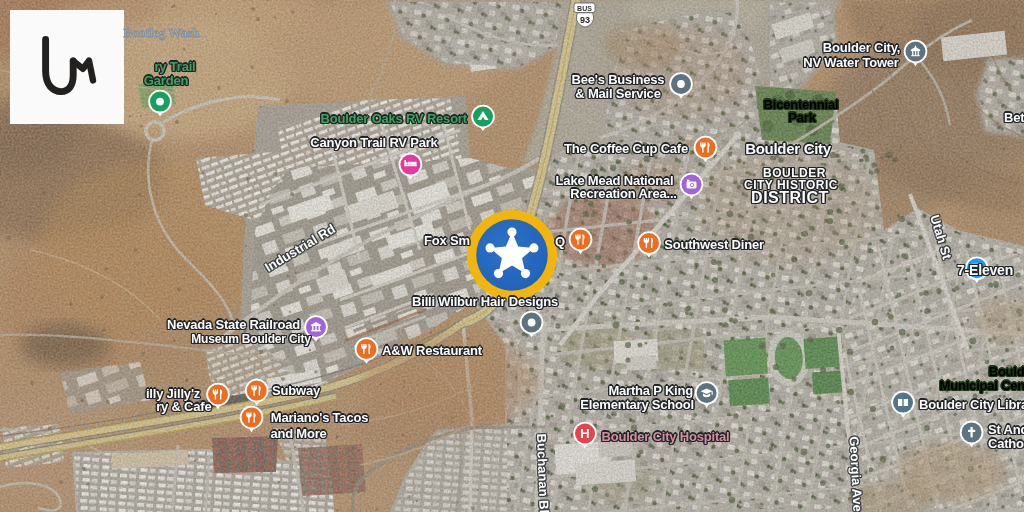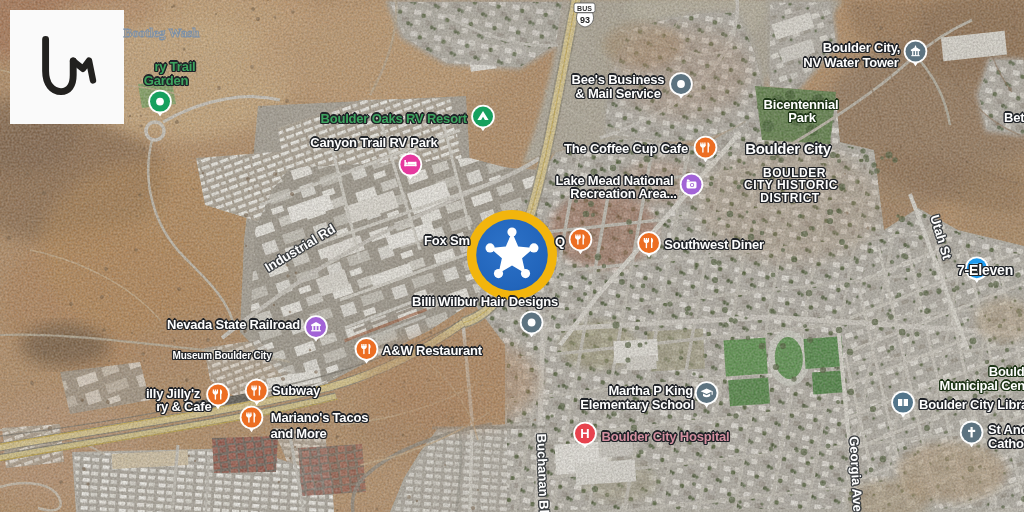--- a/index.html
+++ b/index.html
@@ -1,21 +1,21 @@
 <!DOCTYPE html>
 <html><head><meta charset="utf-8">
 <style>
 html,body{margin:0;padding:0;background:#888;}
 #map{position:relative;width:1024px;height:512px;overflow:hidden;font-family:"Liberation Sans",sans-serif;}
 .base{position:absolute;left:0;top:0;z-index:1;}
 #logo{position:absolute;left:10px;top:10px;width:114px;height:114px;background:#fafafa;z-index:30;}
 #map div{position:absolute;white-space:nowrap;font-weight:bold;line-height:1;z-index:20;}
 .poi{color:#fff;text-shadow:-1px -1px 0 #212429,1px -1px 0 #212429,-1px 1px 0 #212429,1px 1px 0 #212429,0 -1.3px 0 #212429,0 1.3px 0 #212429,-1.3px 0 0 #212429,1.3px 0 0 #212429;letter-spacing:-0.2px;}
 .grn{color:#3da35e;text-shadow:-1px -1px 0 #212429,1px -1px 0 #212429,-1px 1px 0 #212429,1px 1px 0 #212429,0 -1.3px 0 #212429,0 1.3px 0 #212429,-1.3px 0 0 #212429,1.3px 0 0 #212429;letter-spacing:-0.2px;}
-.grnw{color:#ffffff;text-shadow:-1px -1px 0 #1e3517,1px -1px 0 #1e3517,-1px 1px 0 #1e3517,1px 1px 0 #1e3517,0 -1.3px 0 #1e3517,0 1.3px 0 #1e3517,-1.3px 0 0 #1e3517,1.3px 0 0 #1e3517;letter-spacing:-0.2px;}
+.grnw{color:#000000;text-shadow:-1px -1px 0 #1e3517,1px -1px 0 #1e3517,-1px 1px 0 #1e3517,1px 1px 0 #1e3517,0 -1.3px 0 #1e3517,0 1.3px 0 #1e3517,-1.3px 0 0 #1e3517,1.3px 0 0 #1e3517;letter-spacing:-0.2px;}
 .city{color:#fff;text-shadow:-1px -1px 0 #212429,1px -1px 0 #212429,-1px 1px 0 #212429,1px 1px 0 #212429,0 -1.3px 0 #212429,0 1.3px 0 #212429,-1.3px 0 0 #212429,1.3px 0 0 #212429;letter-spacing:-0.3px;}
 .dist{color:#fff;text-shadow:-1px -1px 0 #212429,1px -1px 0 #212429,-1px 1px 0 #212429,1px 1px 0 #212429,0 -1.3px 0 #212429,0 1.3px 0 #212429,-1.3px 0 0 #212429,1.3px 0 0 #212429;letter-spacing:0.5px;}
 .hosp{color:#d38f9f;text-shadow:-1px -1px 0 #212429,1px -1px 0 #212429,-1px 1px 0 #212429,1px 1px 0 #212429,0 -1.3px 0 #212429,0 1.3px 0 #212429,-1.3px 0 0 #212429,1.3px 0 0 #212429;letter-spacing:-0.2px;}
 .water{color:rgba(240,244,248,0.1);font-family:Liberation Serif, serif;-webkit-text-stroke:0.85px #7b90a8;}
 .street{color:#fff;text-shadow:-1px -1px 0 #3c3f42,1px -1px 0 #3c3f42,-1px 1px 0 #3c3f42,1px 1px 0 #3c3f42,0 -1.2px 0 #3c3f42,0 1.2px 0 #3c3f42,-1.2px 0 0 #3c3f42,1.2px 0 0 #3c3f42;}
 </style></head>
 <body>
 <div id="map">
 <svg class="base" width="1024" height="512" viewBox="0 0 1024 512">
       <defs>
@@ -888,21 +888,21 @@
 <div class="poi" style="left:618px;top:93px;transform:translate(-50%,-50%);font-size:13px;">&amp; Mail Service</div>
 <div class="poi" style="left:626px;top:148px;transform:translate(-50%,-50%);font-size:13px;">The Coffee Cup Cafe</div>
 <div class="poi" style="left:614.5px;top:180px;transform:translate(-50%,-50%);font-size:13px;">Lake Mead National</div>
 <div class="poi" style="left:623.5px;top:192.5px;transform:translate(-50%,-50%);font-size:13px;">Recreation Area...</div>
 <div class="poi" style="left:447px;top:240px;transform:translate(-50%,-50%);font-size:13px;">Fox Sm</div>
 <div class="poi" style="left:560px;top:240.5px;transform:translate(-50%,-50%);font-size:13px;">Q</div>
 <div class="poi" style="left:714px;top:243.5px;transform:translate(-50%,-50%);font-size:13px;">Southwest Diner</div>
 <div class="poi" style="left:485px;top:300.5px;transform:translate(-50%,-50%);font-size:13px;">Billi Wilbur Hair Designs</div>
 <div class="poi" style="left:374px;top:142px;transform:translate(-50%,-50%);font-size:13px;">Canyon Trail RV Park</div>
 <div class="poi" style="left:233.5px;top:324px;transform:translate(-50%,-50%);font-size:13px;">Nevada State Railroad</div>
-<div class="poi" style="left:222px;top:339px;transform:translate(-50%,-50%);font-size:10px;margin-top:17px;">Museum Boulder City</div>
+<div class="poi" style="left:251px;top:339px;transform:translate(-50%,-50%);font-size:12px;">Museum Boulder City</div>
 <div class="poi" style="left:432px;top:350px;transform:translate(-50%,-50%);font-size:13px;">A&amp;W Restaurant</div>
 <div class="poi" style="left:296px;top:389.5px;transform:translate(-50%,-50%);font-size:13px;">Subway</div>
 <div class="poi" style="left:319.5px;top:416.5px;transform:translate(-50%,-50%);font-size:13px;">Mariano's Tacos</div>
 <div class="poi" style="left:298.5px;top:432.5px;transform:translate(-50%,-50%);font-size:13px;">and More</div>
 <div class="poi" style="left:173px;top:392.5px;transform:translate(-50%,-50%);font-size:13px;">illy Jilly'z</div>
 <div class="poi" style="left:172.8px;top:405.5px;transform:translate(-50%,-50%);font-size:13px;padding-left:22px;">ry &amp; Cafe</div>
 <div class="poi" style="left:693px;top:390px;transform:translate(-100%,-50%);font-size:13px;">Martha P King</div>
 <div class="poi" style="left:694px;top:404px;transform:translate(-100%,-50%);font-size:13px;">Elementary School</div>
 <div class="poi" style="left:919px;top:404px;transform:translate(0,-50%);font-size:13px;">Boulder City Librar</div>
 <div class="poi" style="left:988px;top:428.5px;transform:translate(0,-50%);font-size:13px;">St And</div>
@@ -914,19 +914,19 @@
 <div class="grn" style="left:175px;top:66px;transform:translate(-50%,-50%);font-size:13px;">ry Trail</div>
 <div class="grn" style="left:166px;top:79.5px;transform:translate(-50%,-50%);font-size:13px;">Garden</div>
 <div class="grn" style="left:393.7px;top:118px;transform:translate(-50%,-50%);font-size:13px;">Boulder Oaks RV Resort</div>
 <div class="grnw" style="left:801px;top:103.5px;transform:translate(-50%,-50%);font-size:13px;">Bicentennial</div>
 <div class="grnw" style="left:802px;top:117px;transform:translate(-50%,-50%);font-size:13px;">Park</div>
 <div class="grnw" style="left:988.7px;top:371.3px;transform:translate(0,-50%);font-size:13px;">Boulder C</div>
 <div class="grnw" style="left:939.6px;top:385px;transform:translate(0,-50%);font-size:13px;">Municipal Cente</div>
 <div class="city" style="left:788px;top:148px;transform:translate(-50%,-50%);font-size:15px;">Boulder City</div>
 <div class="dist" style="left:789px;top:172.5px;transform:translate(-50%,-50%);font-size:12px;padding-left:11px;">BOULDER</div>
 <div class="dist" style="left:791px;top:185.3px;transform:translate(-50%,-50%);font-size:12px;">CITY HISTORIC</div>
-<div class="dist" style="left:790px;top:198px;transform:translate(-50%,-50%);font-size:12px;">DISTRICT</div>
+<div class="dist" style="left:790px;top:198px;transform:translate(-50%,-50%);font-size:16px;">DISTRICT</div>
 <div class="hosp" style="left:665.5px;top:436px;transform:translate(-50%,-50%);font-size:13px;">Boulder City Hospital</div>
 <div class="water" style="left:123.5px;top:32.2px;transform:translate(0,-50%);font-size:13px;">Bootleg Wash</div>
 <div class="street" style="left:300px;top:248px;transform:translate(-50%,-50%) rotate(-31deg);font-size:13px;">Industrial Rd</div>
 <div class="street" style="left:941px;top:237px;transform:translate(-50%,-50%) rotate(73deg);font-size:13px;">Utah St</div>
 <div class="street" style="left:856px;top:474px;transform:translate(-50%,-50%) rotate(87deg);font-size:13px;">Georgia Ave</div>
 <div class="street" style="left:542.5px;top:477px;transform:translate(-50%,-50%) rotate(88deg);font-size:13px;">Buchanan Blv</div>
 </div>
 </body></html>

